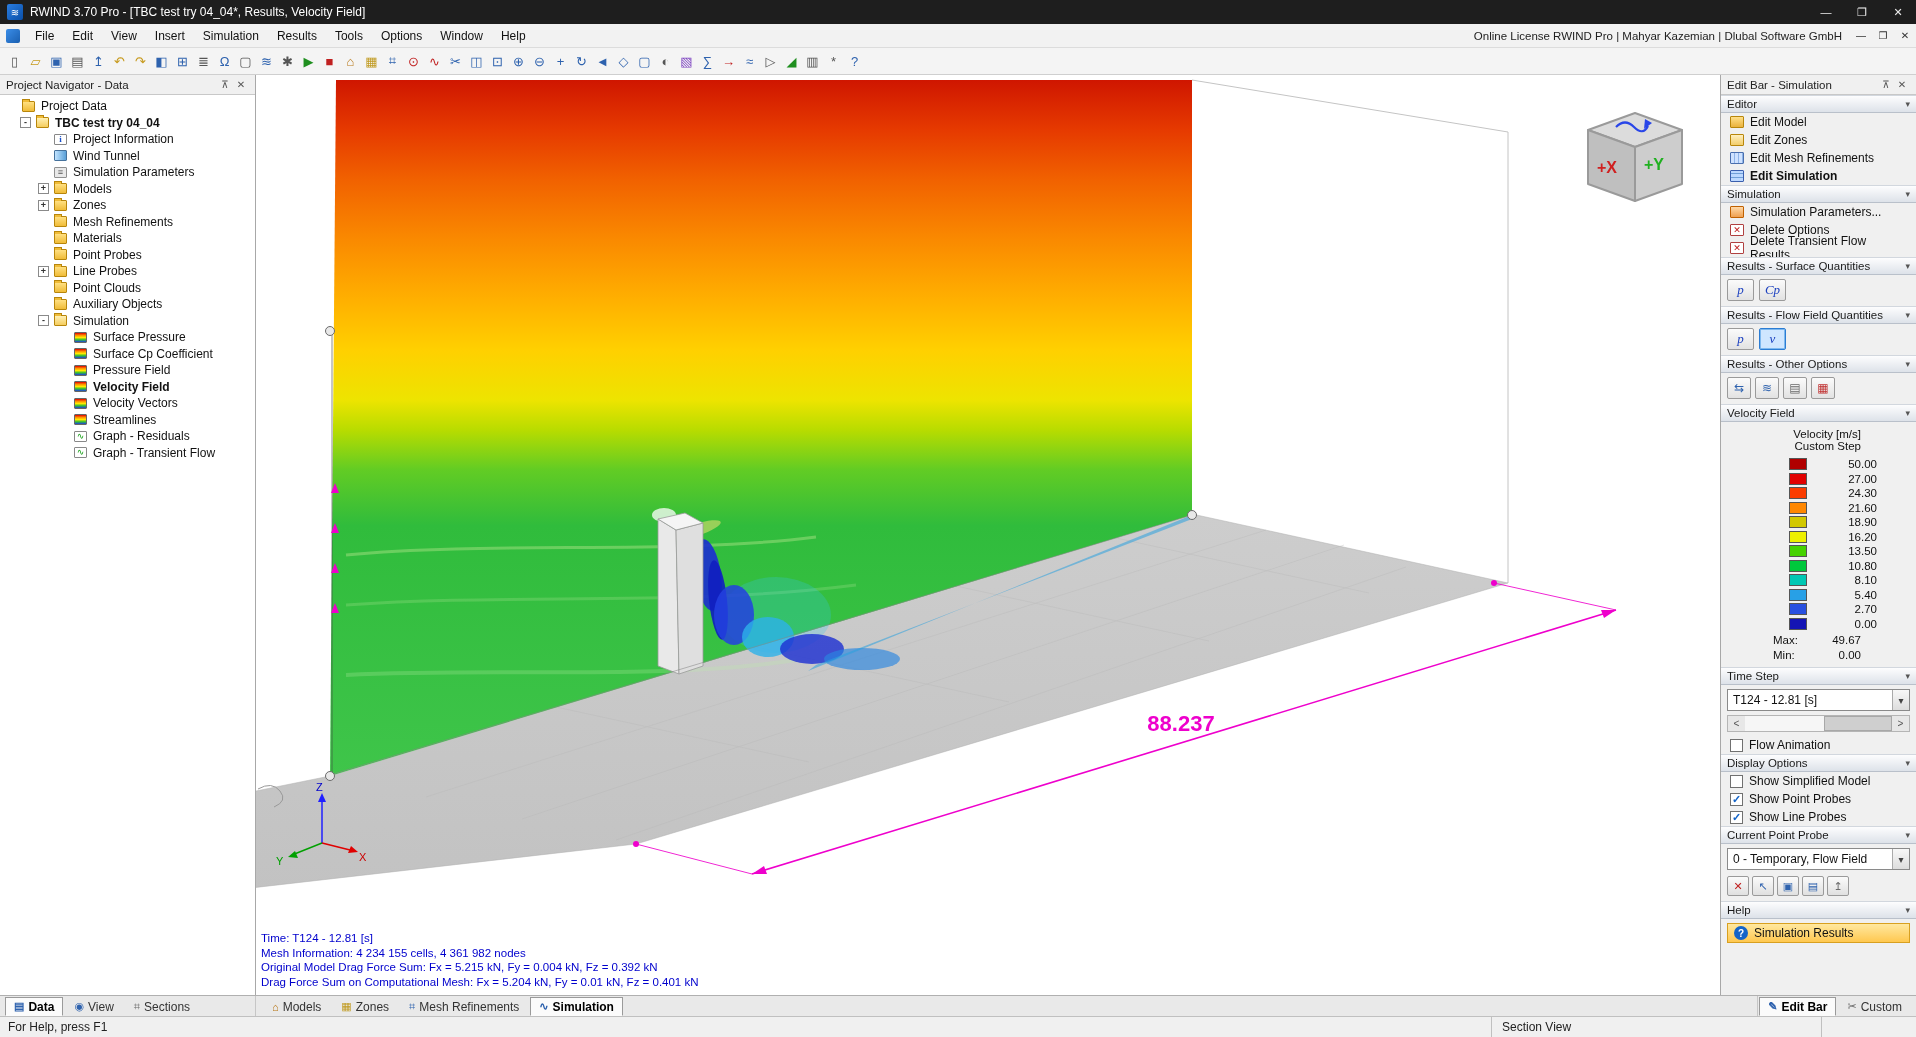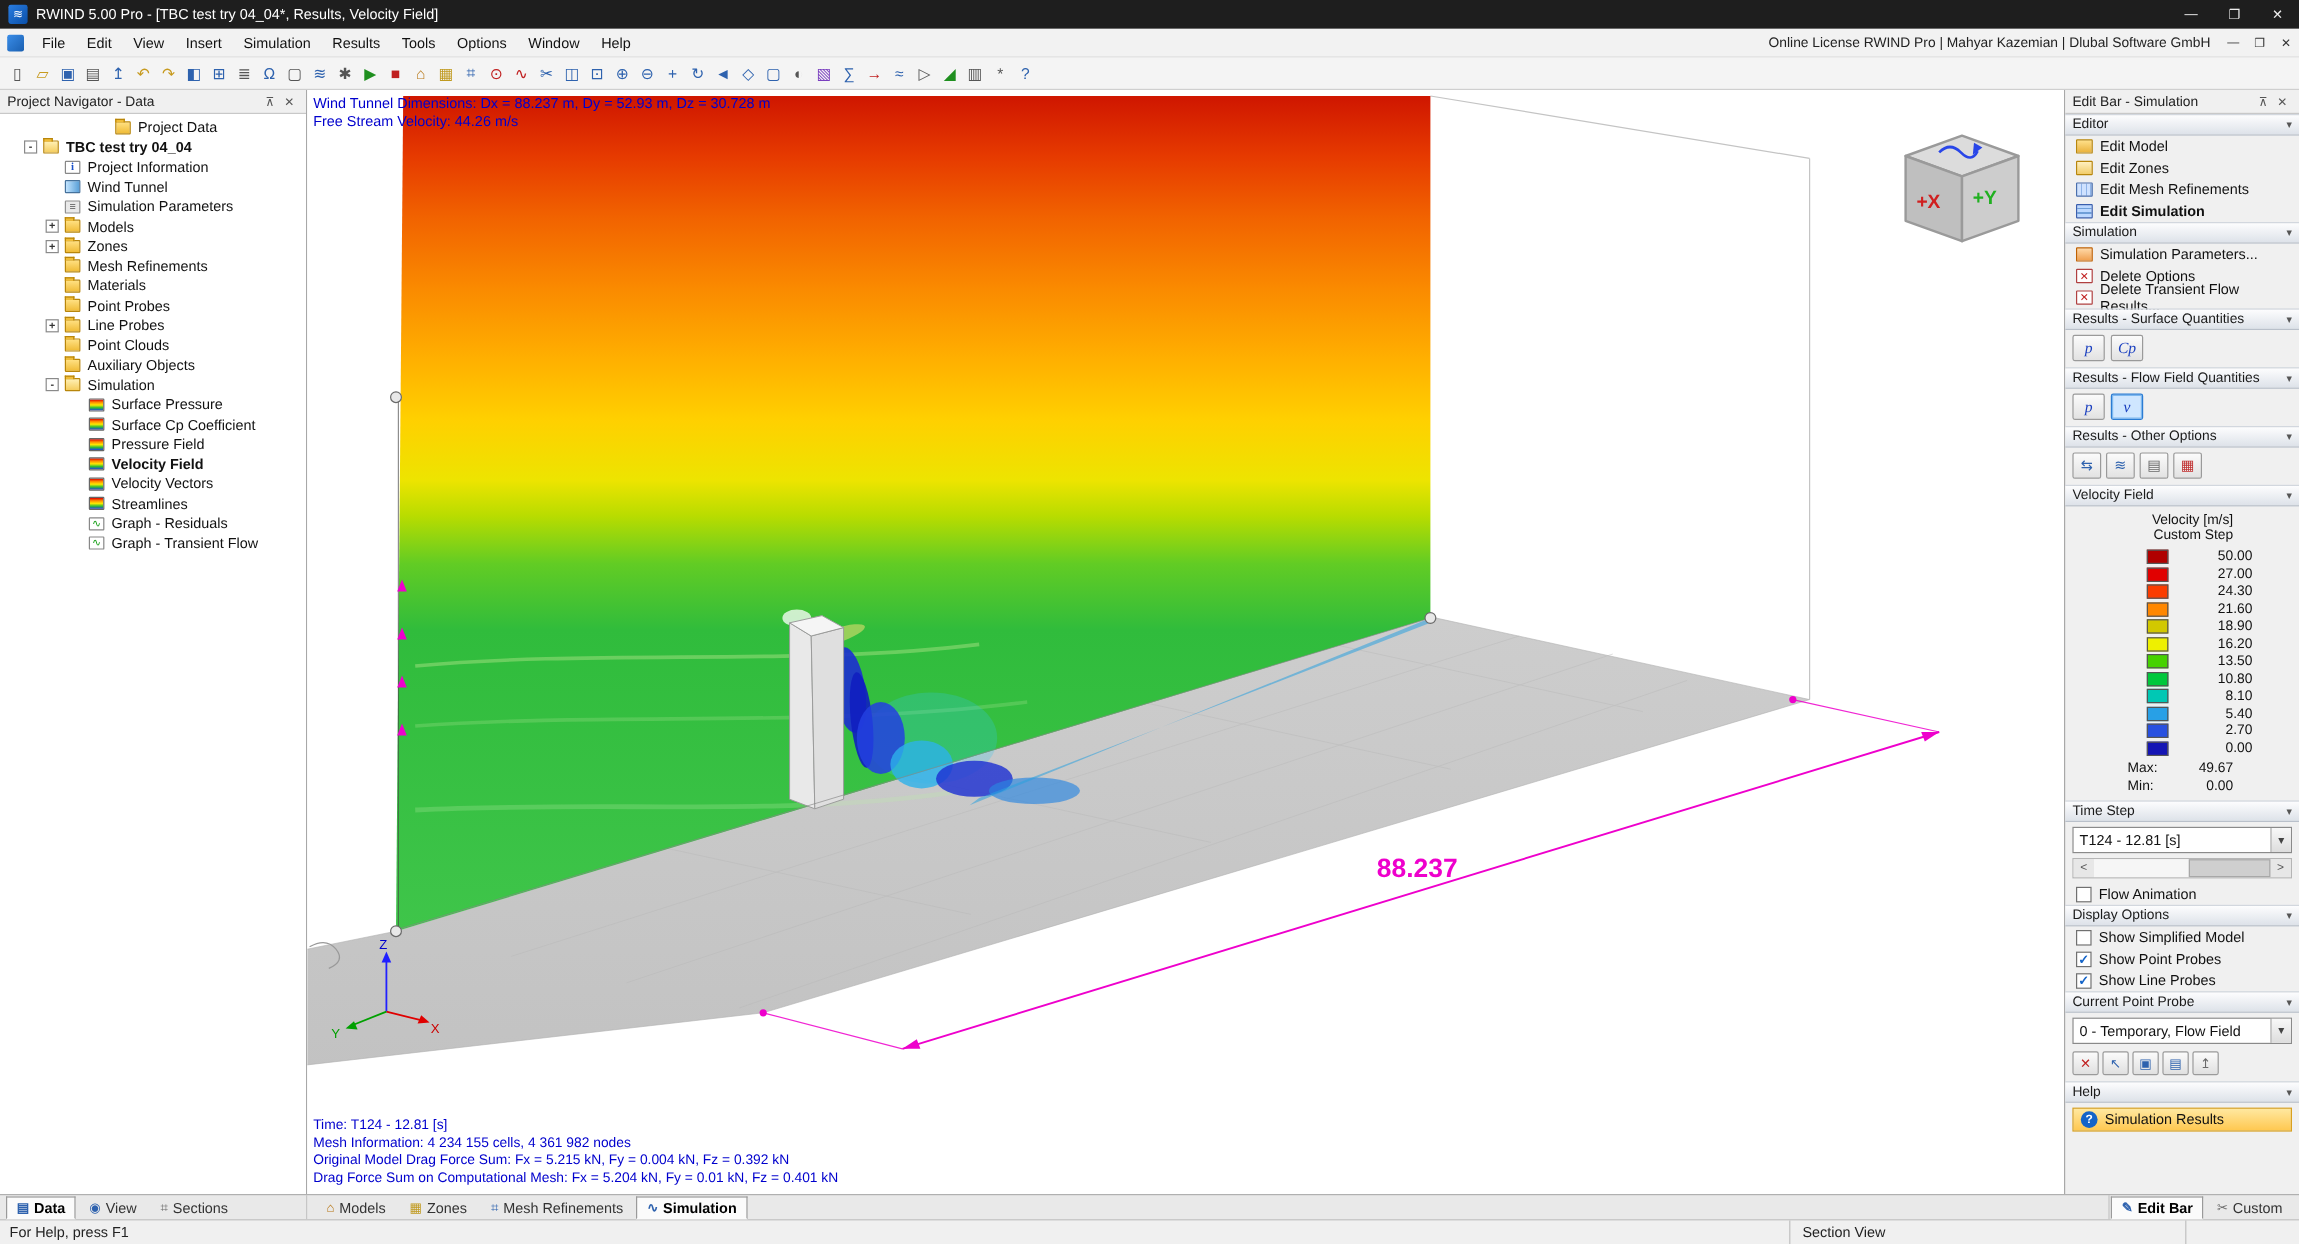--- a/index.html
+++ b/index.html
@@ -26,21 +26,21 @@
   
   .content{height:920px;display:flex;}
 
   
   .left-panel{width:256px;border-right:1px solid #a8a8a8;background:#f0f0f0;display:flex;flex-direction:column;flex-shrink:0;}
   .paneltitle{height:20px;display:flex;align-items:center;padding:0 6px;font-size:11.5px;color:#222;background:#f0f0f0;border-bottom:1px solid #c8c8c8;}
   .ptspacer{flex:1;}
   .pticon{width:16px;text-align:center;color:#555;font-size:10px;}
   .tree{background:#fff;flex:1;overflow:hidden;padding-top:3px;}
   .trow{height:16.5px;display:flex;align-items:center;font-size:12px;white-space:nowrap;color:#111;}
-  .trow[data-lvl="0"]{padding-left:6px;justify-content:center;}
+  .trow[data-lvl="0"]{padding-left:6px;}
   .trow[data-lvl="1"]{padding-left:20px;}
   .trow[data-lvl="2"]{padding-left:38px;}
   .trow[data-lvl="3"]{padding-left:58px;}
   .texp{width:11px;height:11px;border:1px solid #8a8a8a;background:#fff;color:#333;display:flex;align-items:center;justify-content:center;margin-right:4px;flex-shrink:0;font:bold 9px/9px "Liberation Sans",sans-serif;}
   .texp::before{content:attr(data-exp);}
   .texp[data-exp=""]{visibility:hidden;}
   .ticon{width:13px;height:11px;margin:0 5px 0 1px;position:relative;flex-shrink:0;border-radius:1px;}
   .ticon[data-icon="folder"],.ticon[data-icon="folder-open"]{background:linear-gradient(#ffe082,#f0bc38);border:1px solid #b8860b;}
   .ticon[data-icon="folder-open"]{background:linear-gradient(#fff0b4,#f5cd5e);}
   .ticon[data-icon="folder"]::before,.ticon[data-icon="folder-open"]::before{content:"";position:absolute;top:-3px;left:-1px;width:6px;height:2px;background:#f0bc38;border:1px solid #b8860b;border-bottom:none;}
@@ -117,21 +117,21 @@
   .sb-left{padding-left:8px;}
   .sb-spacer{flex:1;}
   .sb-view{width:330px;border-left:1px solid #c0c0c0;padding-left:10px;height:100%;display:flex;align-items:center;}
   .sb-end{width:95px;border-left:1px solid #c0c0c0;height:100%;}
 </style>
 </head>
 <body>
 
 <div class="titlebar">
   <span class="appicon">≋</span>
-  <span class="titletext">RWIND 5.00 Pro - [TBC test try 04_04*, Results, Velocity Field]</span>
+  <span class="titletext">RWIND 3.70 Pro - [TBC test try 04_04*, Results, Velocity Field]</span>
   <span class="titlespacer"></span>
   <span class="wctrl">—</span>
   <span class="wctrl">❐</span>
   <span class="wctrl">✕</span>
 </div>
 
 <div class="menubar">
   <span class="mdiicon"></span>
   <span class="mitem">File</span>
     <span class="mitem">Edit</span>
@@ -503,24 +503,20 @@
         <polygon points="1379,38 1426,55 1379,72 1332,55" fill="#dcdcdc" stroke="#9a9a9a" stroke-width="2"></polygon>
         <polygon points="1332,55 1379,72 1379,126 1332,109" fill="#bfbfbf" stroke="#9a9a9a" stroke-width="2"></polygon>
         <polygon points="1379,72 1426,55 1426,109 1379,126" fill="#cdcdcd" stroke="#9a9a9a" stroke-width="2"></polygon>
         <path d="M1360,52 q9,-9 18,0 t14,-1" stroke="#2946e8" stroke-width="2.2" fill="none"></path>
         <polygon points="1396,48 1389,44 1388,54" fill="#2946e8"></polygon>
         <text x="1341" y="98" font-size="16" font-weight="bold" fill="#d02020" font-family="Liberation Sans, sans-serif">+X</text>
         <text x="1388" y="95" font-size="16" font-weight="bold" fill="#20b020" font-family="Liberation Sans, sans-serif">+Y</text>
       </g>
     </svg>
 
-    <div class="vptop">
-      <div>Wind Tunnel Dimensions: Dx = 88.237 m, Dy = 52.93 m, Dz = 30.728 m</div>
-      <div>Free Stream Velocity: 44.26 m/s</div>
-    </div>
     <div class="dimlabel">88.237</div>
     <div class="vpbottom">
       <div>Time: T124 - 12.81 [s]</div>
       <div>Mesh Information: 4 234 155 cells, 4 361 982 nodes</div>
       <div>Original Model Drag Force Sum: Fx = 5.215 kN, Fy = 0.004 kN, Fz = 0.392 kN</div>
       <div>Drag Force Sum on Computational Mesh: Fx = 5.204 kN, Fy = 0.01 kN, Fz = 0.401 kN</div>
     </div>
   </div>
 
   <div class="right-panel">

